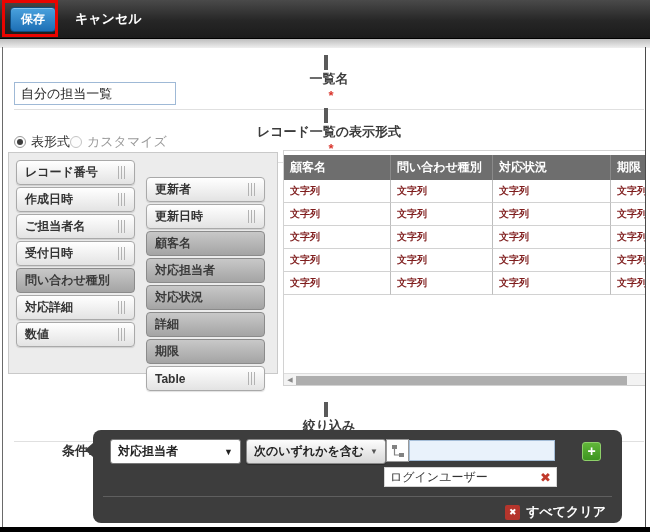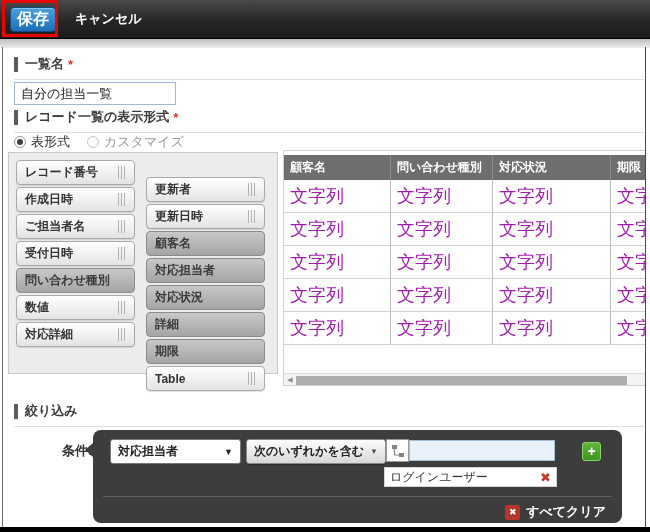--- a/index.html
+++ b/index.html
@@ -4,48 +4,48 @@
 <style>
   html,body{margin:0;padding:0;}
   body{font-family:"Liberation Sans","DejaVu Sans",sans-serif;background:#fff;}
   .frame{position:relative;width:650px;height:532px;background:#fff;overflow:hidden;}
 
   
   .toolbar{position:absolute;left:0;top:0;width:650px;height:38px;
     background:linear-gradient(#4a4a4a,#262626 55%,#1b1b1b);border-bottom:1px solid #000;}
   .save-btn{position:absolute;left:10px;top:7px;width:44px;height:23px;
     background:linear-gradient(#4aa2de,#1d6fb5);border:1px solid #0f4c7e;border-radius:4px;
-    color:#fff;font-weight:bold;font-size:16px;display:flex;align-items:center;justify-content:center;
+    color:#fff;font-weight:bold;font-size:12px;display:flex;align-items:center;justify-content:center;
     box-shadow:inset 0 1px 0 rgba(255,255,255,.35);cursor:pointer;}
   .save-annotation{position:absolute;left:2px;top:0;width:56px;height:37px;
     border:3px solid #ea0400;box-sizing:border-box;pointer-events:none;}
   .cancel-btn{position:absolute;left:75px;top:0;height:38px;display:flex;align-items:center;
     color:#fff;font-weight:bold;font-size:13px;cursor:pointer;}
   .top-strip{position:absolute;left:0;top:39px;width:650px;height:9px;
     background:linear-gradient(#bdbdbd,#efefef);}
 
   .edge-l{position:absolute;left:2px;top:47px;bottom:5px;width:1px;background:#6a6a6a;}
   .edge-r{position:absolute;left:645px;top:47px;bottom:5px;width:1px;background:#4a4a4a;}
   .bottom-bar{position:absolute;left:0;top:527px;width:650px;height:5px;background:#000;}
 
   
   .sec-head{position:absolute;left:14px;right:6px;border-bottom:1px solid #e0e0e0;
-    padding-bottom:6px;display:flex;align-items:center;font-size:13px;font-weight:bold;color:#3c3c3c;}
+    padding-bottom:6px;display:flex;align-items:center;font-size:13px;font-weight:bold;color:#3c3c3c;flex-direction:column;}
   .sec-bar{width:4px;height:15px;background:#5a5a5a;margin-right:7px;}
   .req{color:#d9342b;margin-left:4px;font-weight:bold;}
   #sec-listname{top:55px;}
   #sec-format{top:108px;}
   #sec-filter{top:402px;}
 
   .name-input{position:absolute;left:14px;top:82px;width:148px;height:17px;
     border:1px solid #9fb9d6;padding:2px 6px;font-size:13px;color:#222;background:#fff;
     font-family:"Liberation Sans","DejaVu Sans",sans-serif;}
 
   
-  .radio-row{position:absolute;left:14px;top:133px;display:flex;gap:17px;font-size:13px;color:#333;}
+  .radio-row{position:absolute;left:14px;top:133px;display:flex;gap:0;font-size:13px;color:#333;}
   .radio-opt{display:flex;align-items:center;gap:5px;cursor:pointer;}
   .radio-opt.dis{color:#9a9a9a;}
   .radio{width:12px;height:12px;border-radius:50%;border:1px solid #9a9a9a;background:#fdfdfd;
     display:inline-flex;align-items:center;justify-content:center;box-sizing:border-box;}
   .radio.sel::after{content:'';width:6px;height:6px;border-radius:50%;background:#3d3d3d;}
   .radio-opt.dis .radio{border-color:#c4c4c4;}
 
   
   .palette{position:absolute;left:8px;top:152px;width:270px;height:222px;
     background:#ececec;border:1px solid #c9c9c9;box-sizing:border-box;}
@@ -61,22 +61,22 @@
     background:repeating-linear-gradient(90deg,#b2b2b2 0 1px,transparent 1px 3px);}
 
   
   .preview{position:absolute;left:283px;top:150px;width:363px;height:236px;
     background:#fff;border:1px solid #d2d2d2;box-sizing:border-box;overflow:hidden;}
   .ptable{position:absolute;left:0;top:4px;width:460px;}
   .thead{display:flex;background:#6e6e6e;}
   .th{color:#fff;font-weight:bold;font-size:12px;padding:4px 6px;box-sizing:border-box;
     border-right:1px solid #8a8a8a;flex-shrink:0;cursor:move;}
   .tr{display:flex;background:#fff;}
-  .td{font-size:18px;color:#a21caf;padding:4px 6px;box-sizing:border-box;
-    border-right:1px solid #bdbdbd;border-bottom:1px solid #d2d2d2;flex-shrink:0;}
+  .td{font-size:10px;color:#7f1d1d;padding:4px 6px;box-sizing:border-box;
+    border-right:1px solid #bdbdbd;border-bottom:1px solid #d2d2d2;flex-shrink:0;font-weight:bold;}
   .c0{width:107px;}.c1{width:102px;}.c2{width:118px;}.c3{width:130px;}
   .hscroll{position:absolute;left:0;right:0;top:222px;height:12px;background:#f3f3f3;
     border-top:1px solid #ddd;display:flex;align-items:center;}
   .hs-arrow{width:12px;font-size:7px;color:#8a8a8a;text-align:center;cursor:pointer;}
   .hs-thumb{height:9px;background:#aeaeae;flex:1;margin-right:18px;cursor:grab;}
 
   
   .cond-label{position:absolute;left:62px;top:442px;font-size:13px;color:#333;font-weight:bold;}
   .fpanel{position:absolute;left:93px;top:430px;width:529px;height:93px;
     background:#3d3d3d;border-radius:8px;}
@@ -159,25 +159,25 @@
           <span class="handle"></span>
         </div>
         <div class="fbtn">
           <span>受付日時</span>
           <span class="handle"></span>
         </div>
         <div class="fbtn used">
           <span>問い合わせ種別</span>
         </div>
         <div class="fbtn">
+          <span>対応詳細</span>
+          <span class="handle"></span>
+        </div>
+        <div class="fbtn">
           <span>数値</span>
-          <span class="handle"></span>
-        </div>
-        <div class="fbtn">
-          <span>対応詳細</span>
           <span class="handle"></span>
         </div>
       </div>
     <div class="pcol" id="palette-col-1">
         <div class="fbtn">
           <span>更新者</span>
           <span class="handle"></span>
         </div>
         <div class="fbtn">
           <span>更新日時</span>

